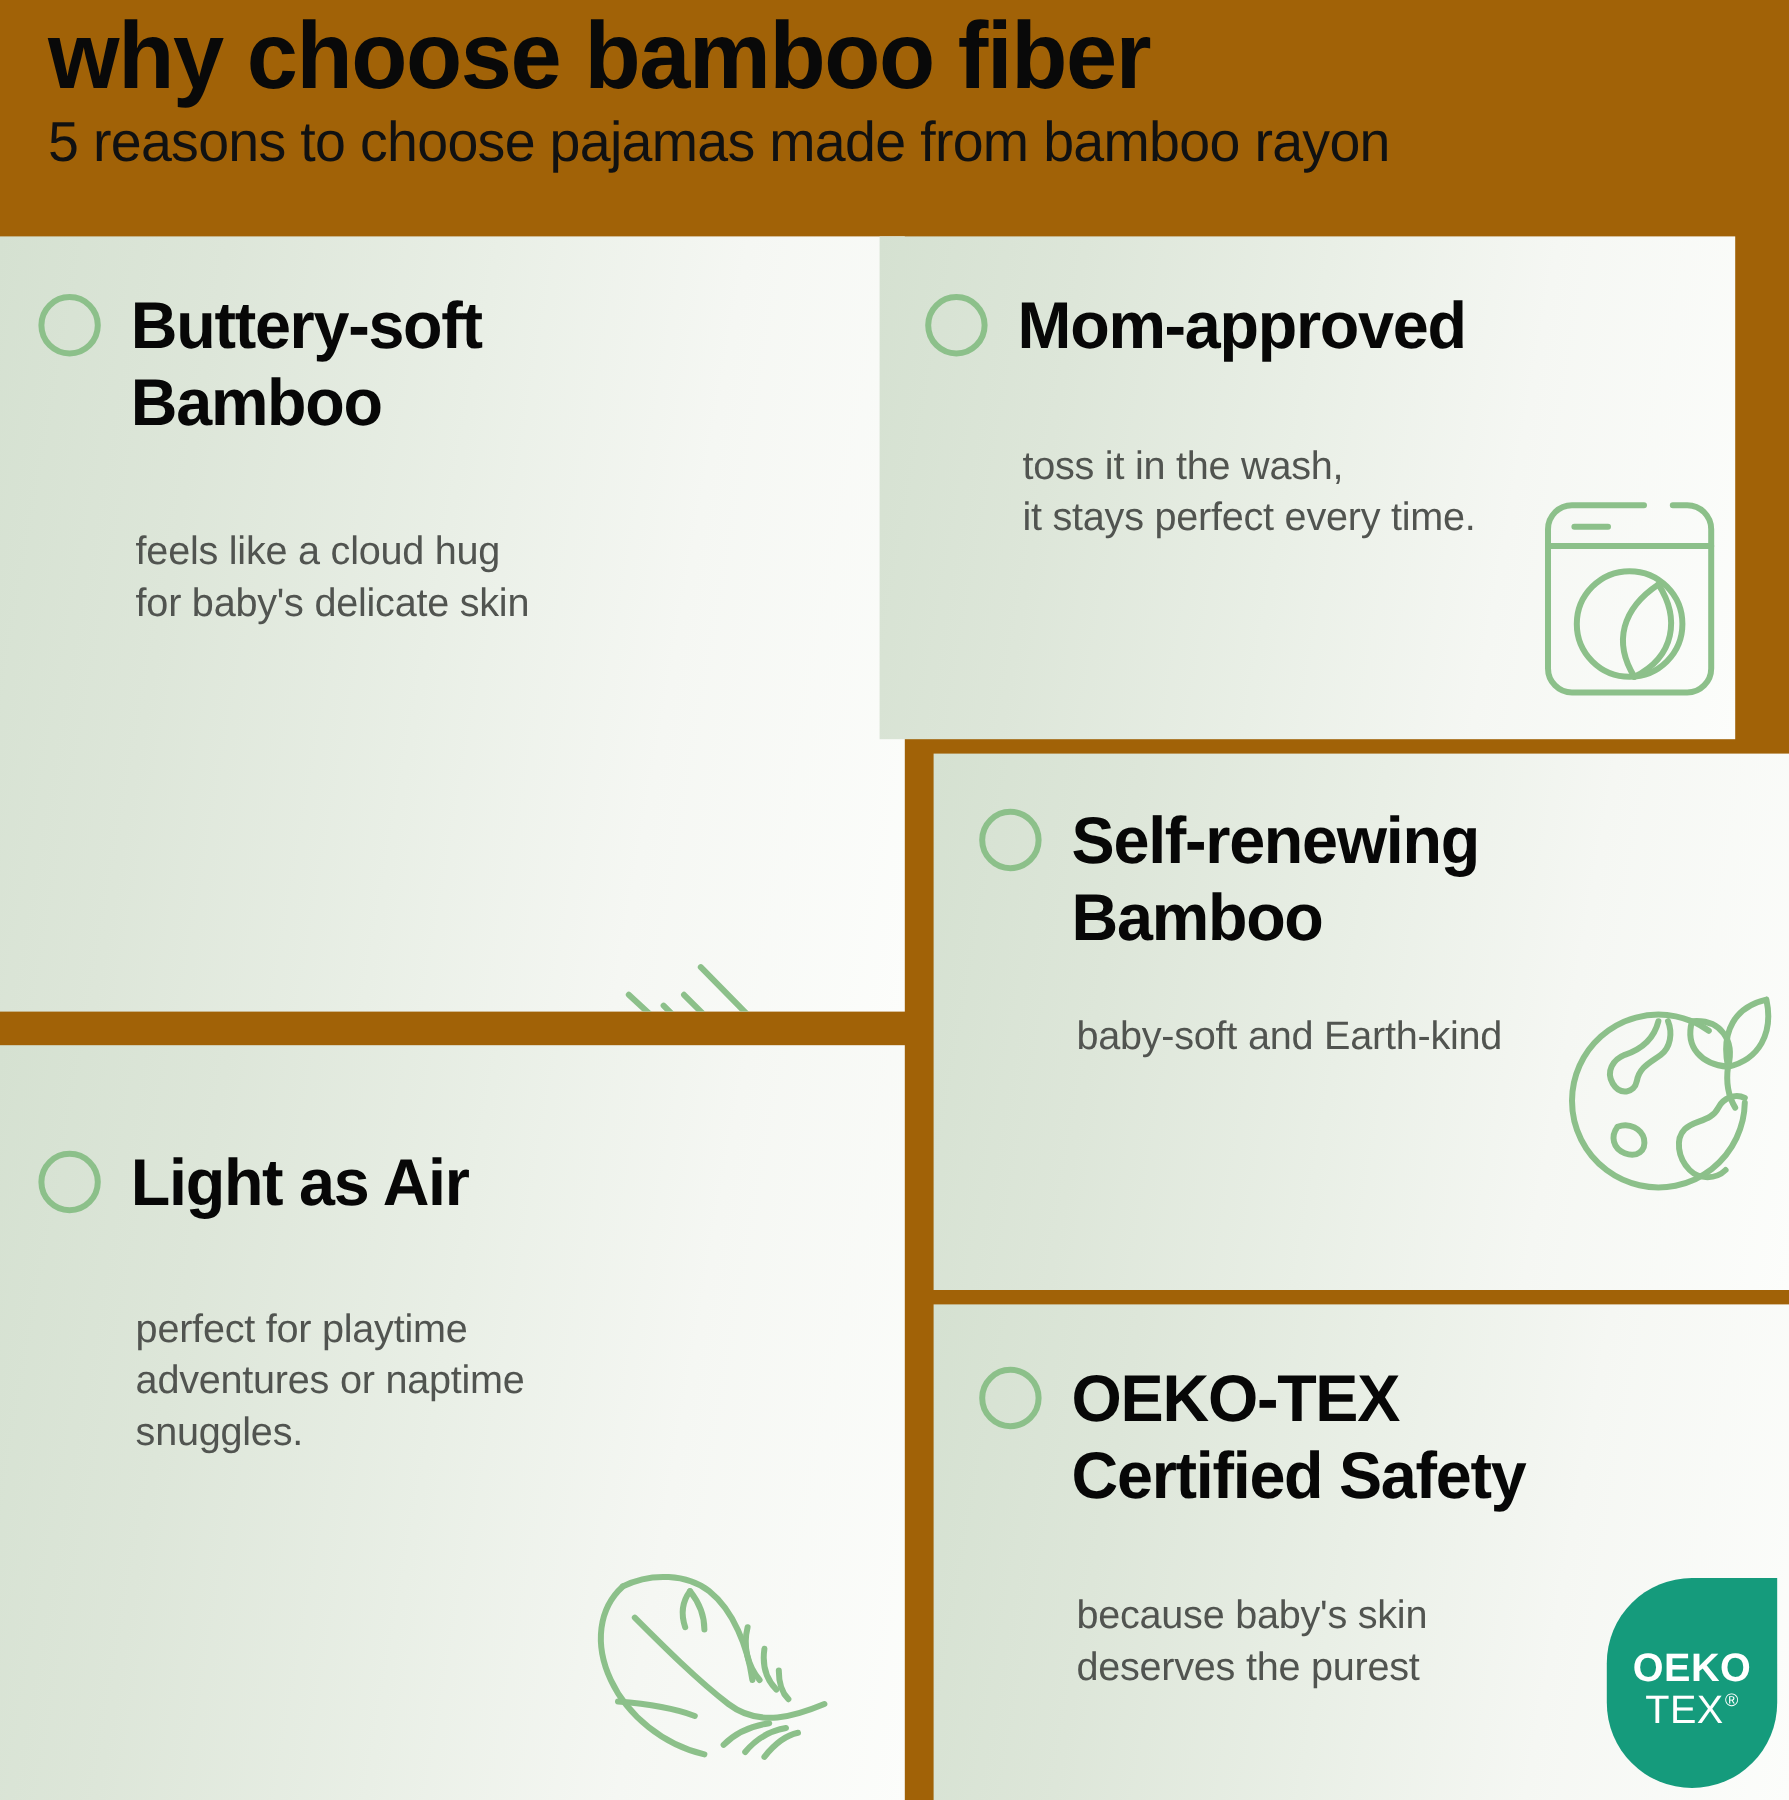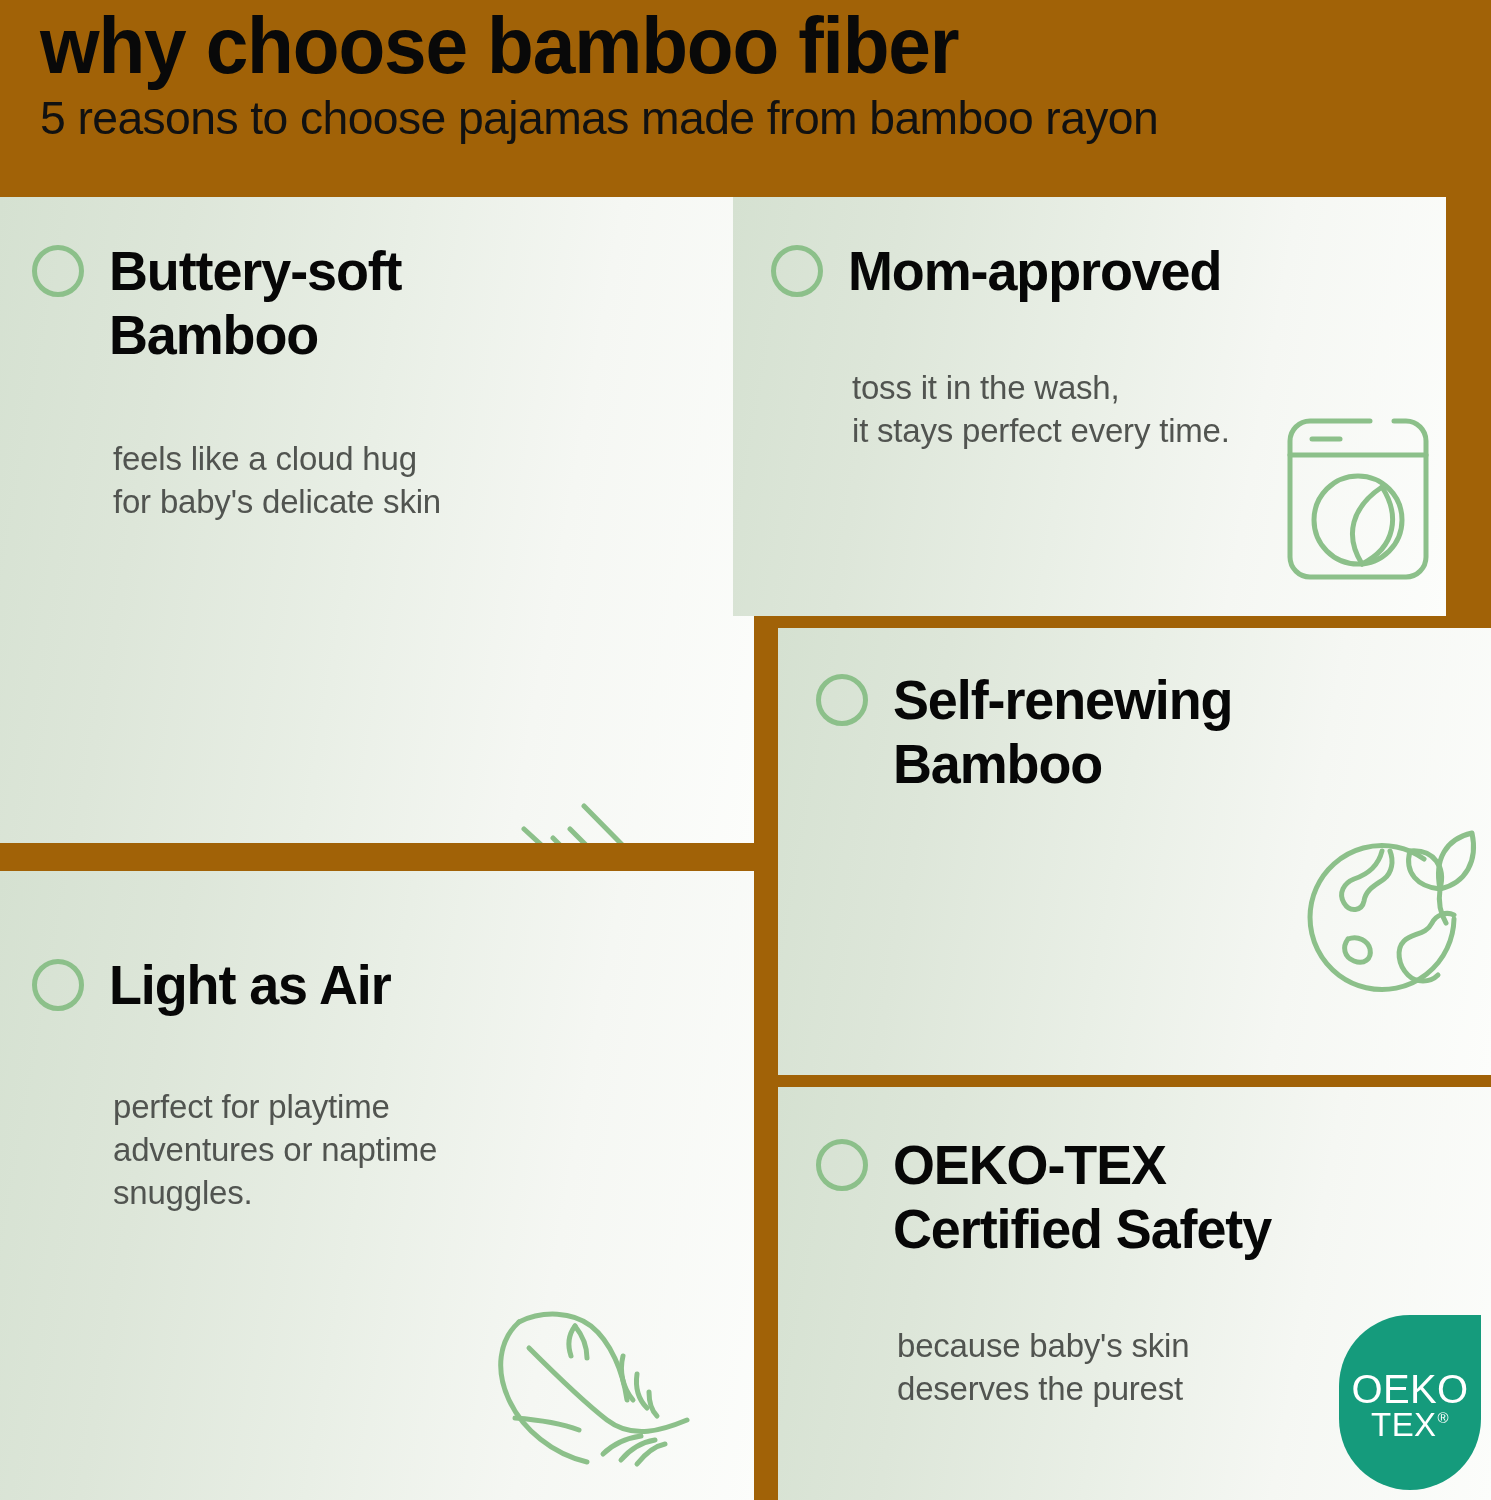--- a/index.html
+++ b/index.html
@@ -149,23 +149,23 @@
     background: #159b7c;
     border-radius: 76px 0 76px 76px;
     display: flex;
     flex-direction: column;
     align-items: center;
     justify-content: center;
     padding-top: 8px;
   }
   .oeko-line1 {
     color: #ffffff;
-    font-size: 40px;
+    font-size: 33px;
     line-height: 35px;
-    font-weight: 400;
+    font-weight: 700;
     letter-spacing: 0.4px;
   }
   .oeko-line2 {
     color: #ffffff;
     font-size: 33px;
     line-height: 35px;
     font-weight: 400;
     letter-spacing: 0.4px;
     display: flex;
     align-items: flex-start;
@@ -235,20 +235,21 @@
         </svg>
       </div>
     </div>
 
     <div class="card card-3">
       <div class="card-head c3-head">
         <span class="bullet"></span>
         <span class="card-title">Self-renewing
 Bamboo</span>
       </div>
+      <div class="card-body c3-body">baby-soft and Earth-kind</div>
       <div class="c3-icon">
         <svg class="ico" viewBox="0 0 176 176" xmlns="http://www.w3.org/2000/svg">
           <path d="M118 36 A72 72 0 1 0 148 96"></path>
           <path d="M76 28 C72 44 60 52 48 56 C38 60 32 70 38 80 C44 90 56 88 58 78 C60 66 70 62 78 56 C86 50 88 38 84 28"></path>
           <path d="M42 116 C36 124 38 134 48 138 C58 142 66 136 64 126 C62 118 52 112 42 116"></path>
           <path d="M148 92 C140 88 130 92 126 100 C120 112 106 110 98 118 C90 126 92 142 102 152 C110 160 124 160 132 152"></path>
           <path d="M104 28 C98 50 112 64 134 66 C140 44 128 26 104 28"></path>
           <path d="M166 10 C140 16 128 36 134 66 C160 60 172 38 166 10"></path>
           <path d="M134 66 C132 80 134 90 140 100"></path>
         </svg>

